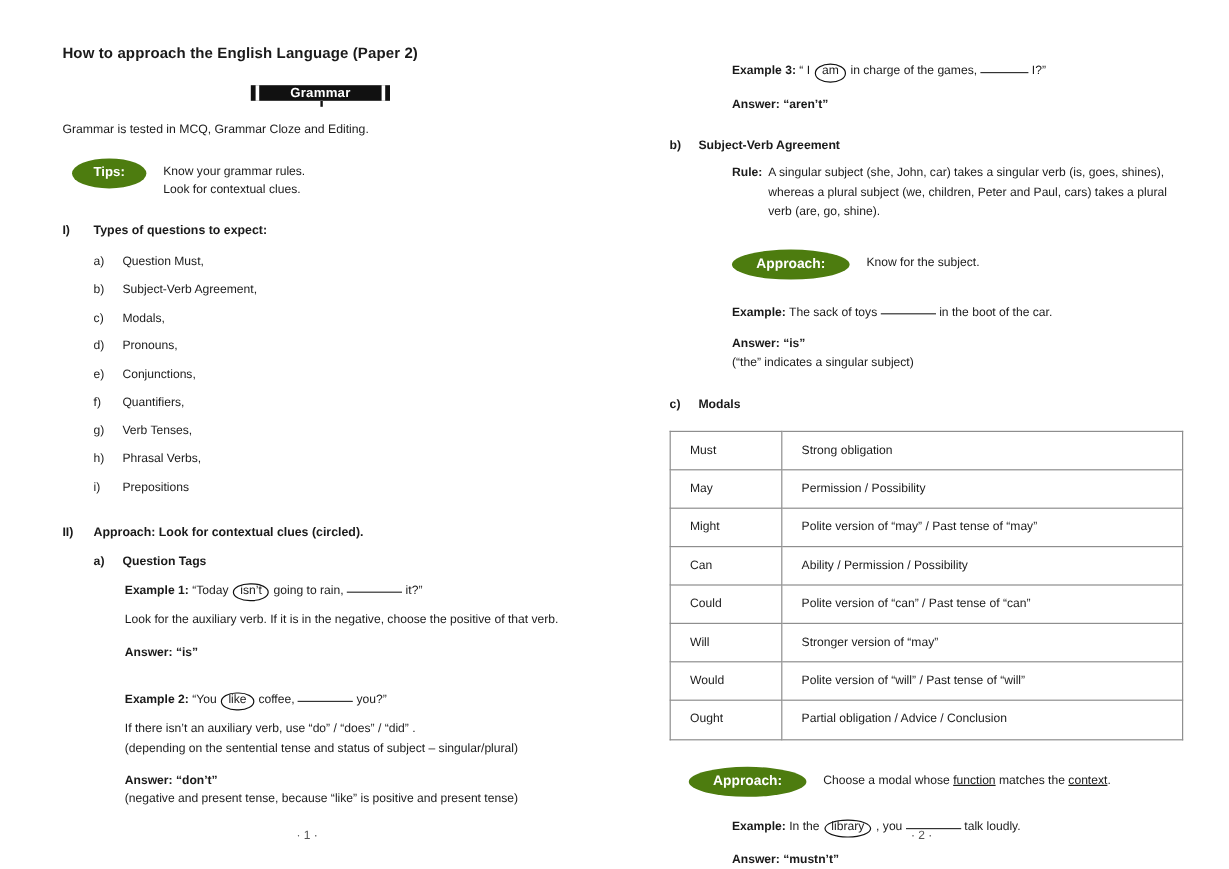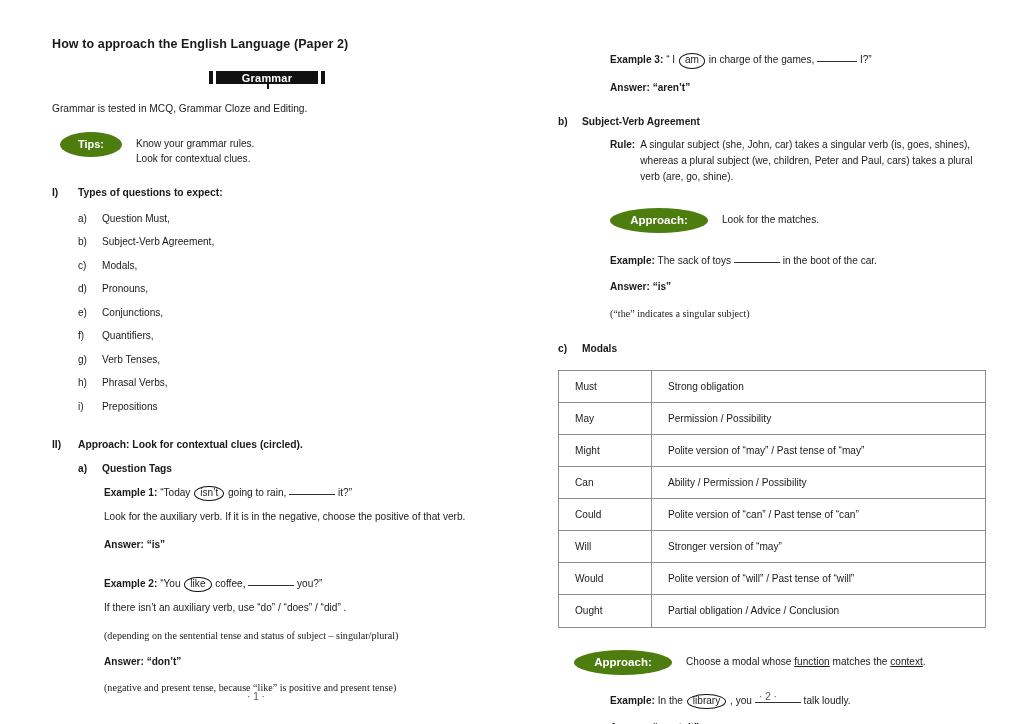--- a/index.html
+++ b/index.html
@@ -173,22 +173,21 @@
   }
   .ans-line {
     font-size: 10.1px;
     line-height: 1.5;
     margin-top: 11px;
     font-weight: bold;
   }
   .ans-sub {
     font-size: 10.1px;
     line-height: 1.5;
-    margin-top: 11px;
-    font-family: Liberation Serif, serif;
+    margin-top: 0;
   }
 
   
   .circled {
     display: inline-block;
     border: 1.1px solid #111111;
     border-radius: 50%;
     padding: 0px 5px 1px 5px;
     line-height: 1.25;
     margin: 0 1px;
@@ -383,21 +382,21 @@
     </div>
 
     <div style="margin-left:52px">
       <div class="rule-row">
         <span class="rule-label">Rule:</span>
         <span>A singular subject (she, John, car) takes a singular verb (is, goes, shines), whereas a plural subject (we, children, Peter and Paul, cars) takes a plural verb (are, go, shine).</span>
       </div>
 
       <div class="badge-row" style="margin-top:22px">
         <span class="badge badge-approach">Approach:</span>
-        <span class="badge-text">Look for the matches.</span>
+        <span class="badge-text">Know for the subject.</span>
       </div>
 
       <div class="ex-line" style="margin-top:20px">
         <span class="lbl">Example:</span>
         <span>The  sack of toys</span>
         <span class="blank"></span>
         <span>in the boot of the car.</span>
       </div>
 
       <div class="ans-line">Answer: “is”</div>

